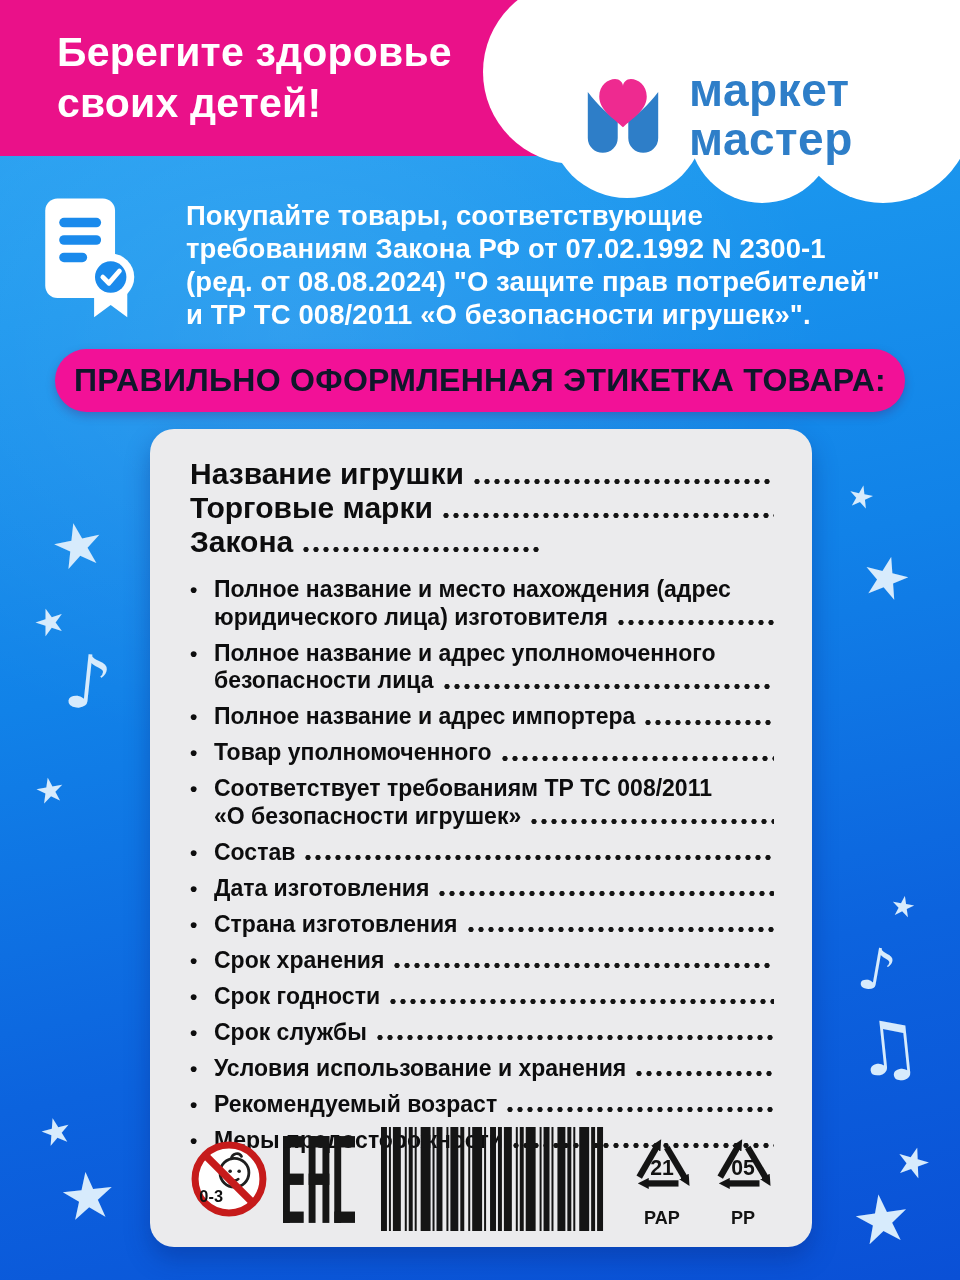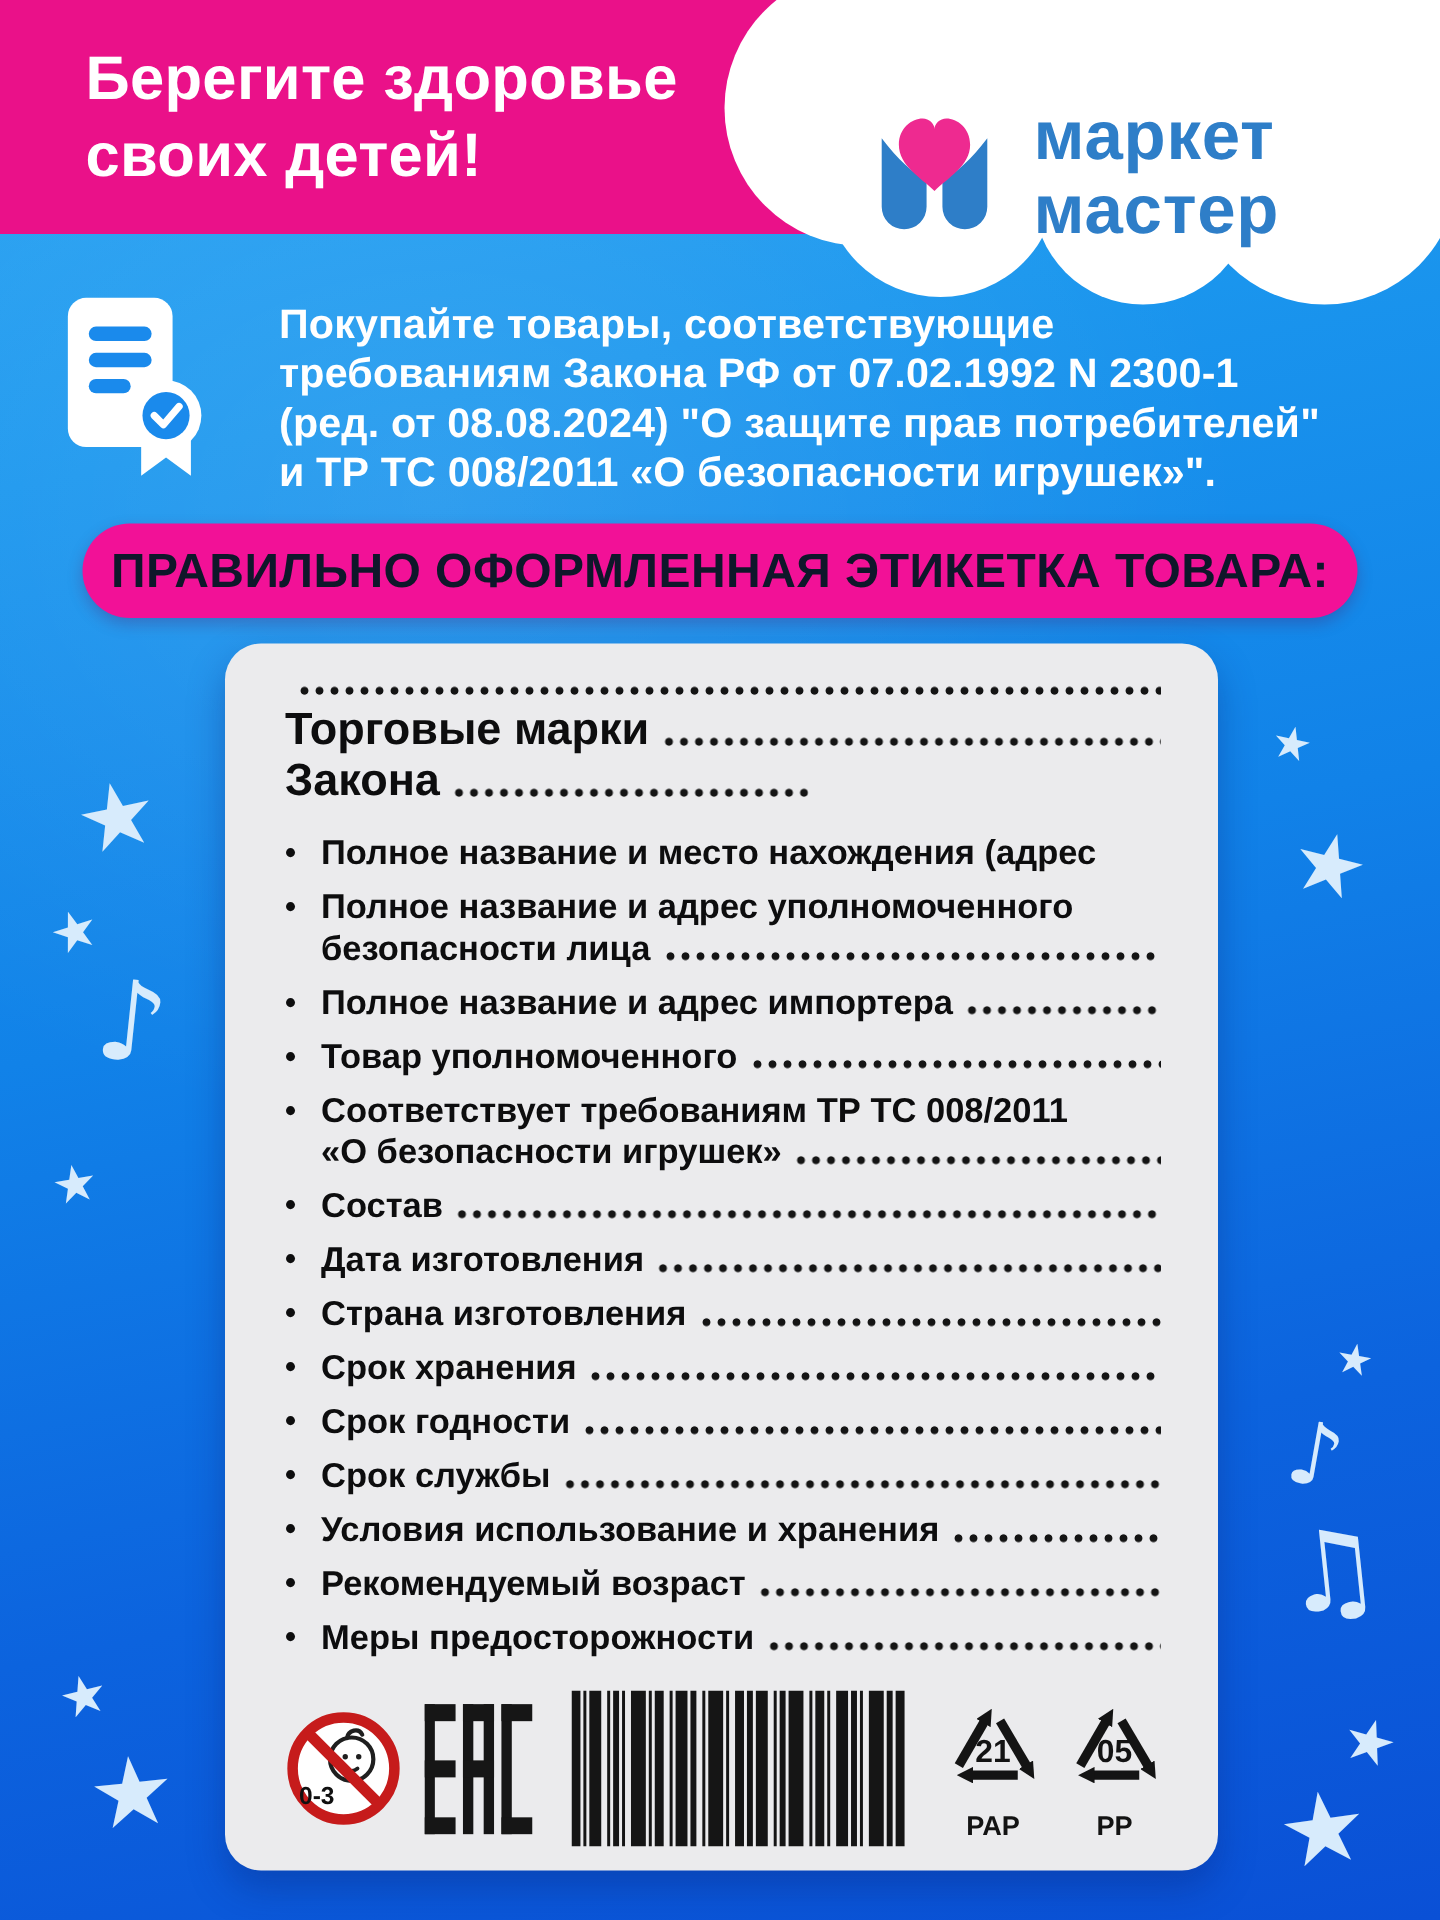--- a/index.html
+++ b/index.html
@@ -123,36 +123,41 @@
       </div>
   </div>
 
   <div class="pill">
     <span>ПРАВИЛЬНО ОФОРМЛЕННАЯ ЭТИКЕТКА ТОВАРА:</span>
   </div>
 
   <div class="card">
     <div id="header-fields">
         <div class="hrow">
+          <span>Название игрушки</span>
           <span class="leader hleader"></span>
         </div>
         <div class="hrow">
           <span>Торговые марки</span>
           <span class="leader hleader"></span>
         </div>
         <div class="hrow">
           <span>Закона</span>
           <span class="leader hleader short"></span>
         </div>
       </div>
     <div id="items">
         <div class="item">
           <span class="bullet">•</span>
           <div class="ibody">
             <div class="l1">Полное название и место нахождения (адрес</div>
+            <div class="llast">
+              <span class="itxt">юридического лица) изготовителя</span>
+              <span class="leader"></span>
+            </div>
           </div>
         </div>
         <div class="item">
           <span class="bullet">•</span>
           <div class="ibody">
             <div class="l1">Полное название и адрес уполномоченного</div>
             <div class="llast">
               <span class="itxt">безопасности лица</span>
               <span class="leader"></span>
             </div>

